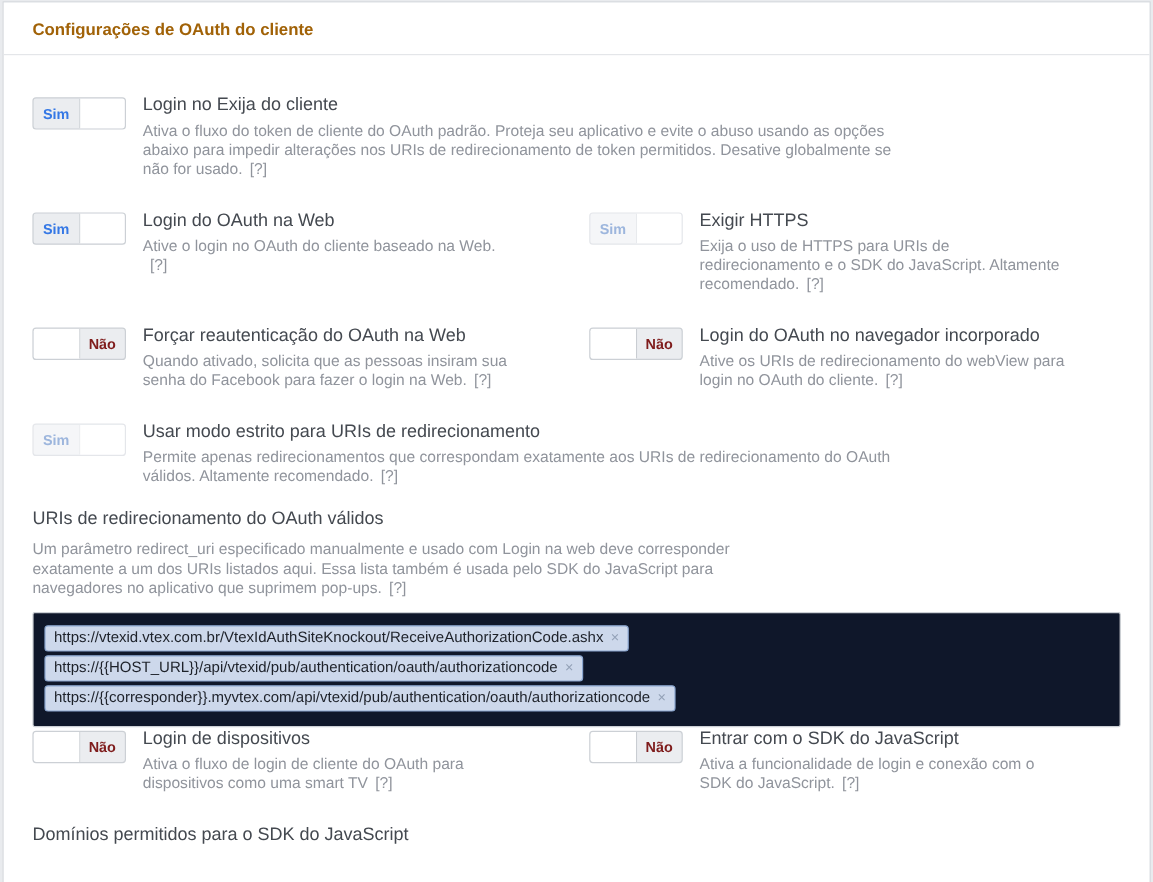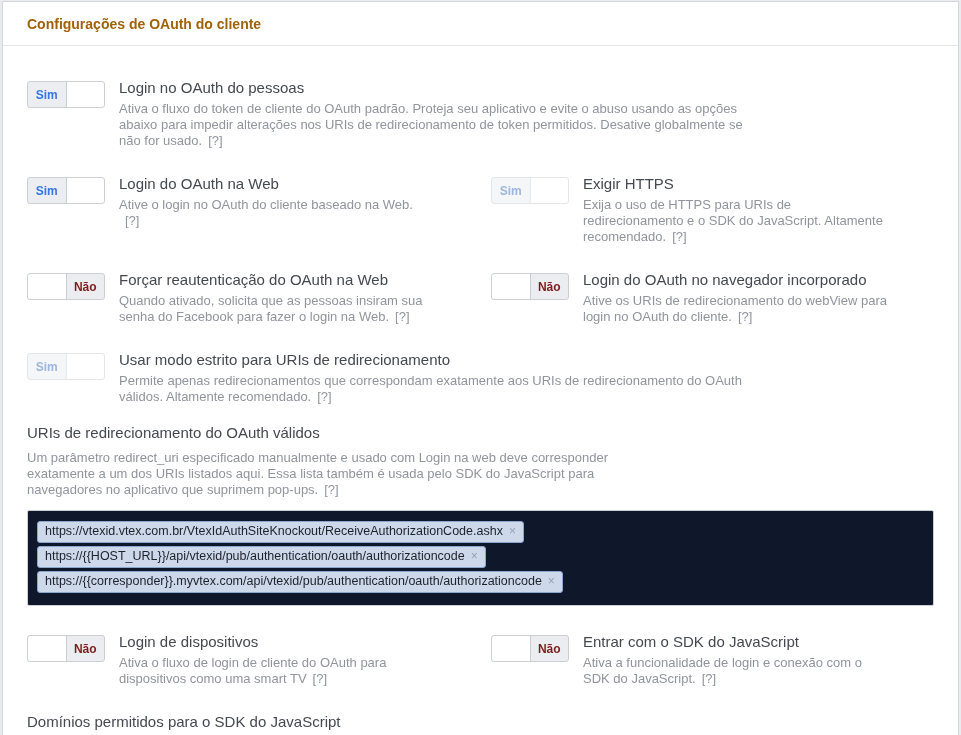--- a/index.html
+++ b/index.html
@@ -79,21 +79,21 @@
     color: #90949c;
     margin-left: 6px;
     cursor: pointer;
     white-space: nowrap;
   }
   .w-wide1 { max-width: 625px; }
   .w-wide2 { max-width: 660px; }
   .w-narrow { max-width: 308px; }
 
   
-  .block { margin-bottom: 26px; }
+  .block { }
   .block .s-title { margin-bottom: 8px; }
   .block .s-desc { max-width: 630px; margin-bottom: 12px; }
 
   .chips-box {
     border: 1px solid #ccd0d5;
     border-radius: 2px;
     padding: 7px 9px 9px 9px;
     background: #0f172a;
     cursor: text;
   }
@@ -124,21 +124,21 @@
 
   <div class="content">
 
     <div class="row">
       <div class="setting">
         <div class="toggle on">
           <span class="t-label">Sim</span>
           <span class="t-knob"></span>
         </div>
         <div class="texts w-wide1">
-          <h3 class="s-title">Login no OAuth do pessoas</h3>
+          <h3 class="s-title">Login no Exija do cliente</h3>
           <p class="s-desc"><span>Ativa o fluxo do token de cliente do OAuth padrão. Proteja seu aplicativo e evite o abuso usando as opções abaixo para impedir alterações nos URIs de redirecionamento de token permitidos. Desative globalmente se não for usado.</span><span class="help">[?]</span></p>
         </div>
       </div>
     </div>
 
     <div class="row">
       <div class="col-left">
         <div class="setting">
           <div class="toggle on">
             <span class="t-label">Sim</span>

